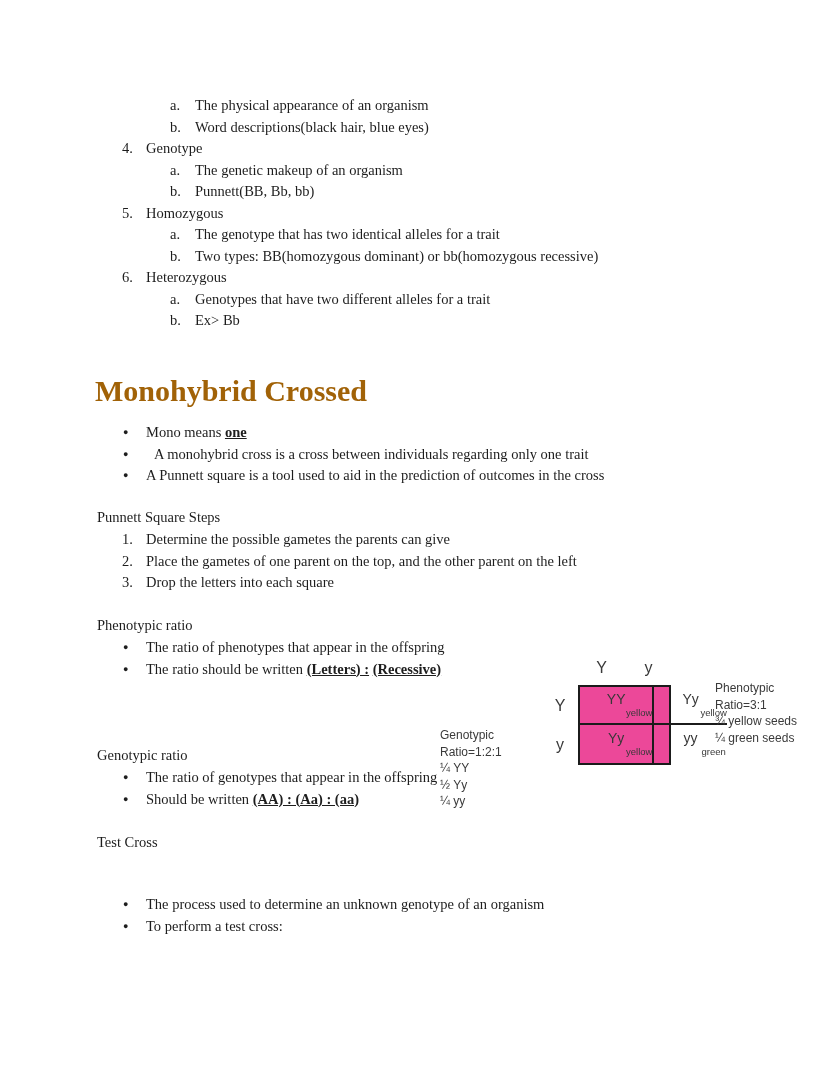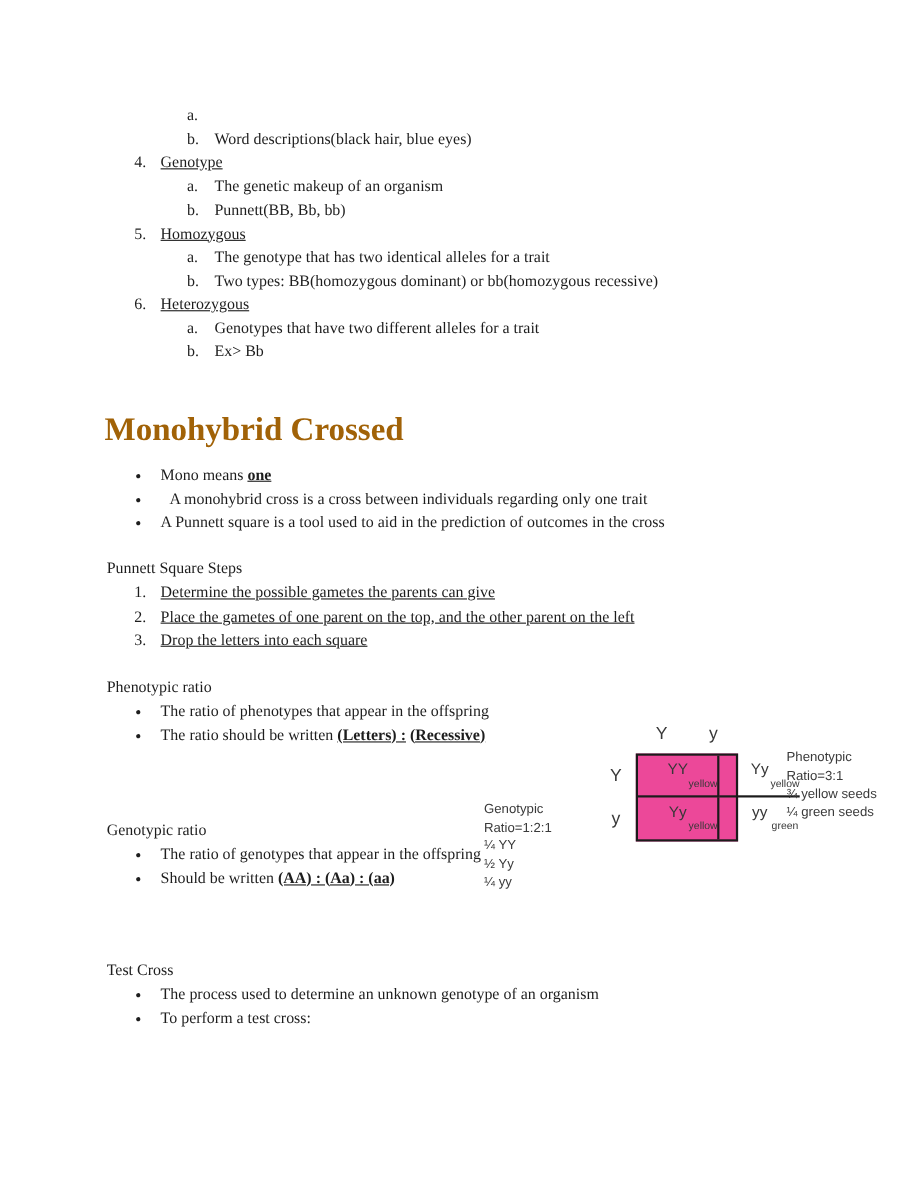--- a/index.html
+++ b/index.html
@@ -10,21 +10,21 @@
     font-family:"Liberation Serif", serif;
     color:#1d1d1d;
     overflow:hidden;
   }
   
   .block{position:absolute;left:0;width:828px;}
   .row{position:relative;height:21.5px;line-height:21.5px;font-size:14.5px;white-space:nowrap;}
   .row .marker{position:absolute;}
   .row .text{position:absolute;}
   .lvl1 .marker{left:122px;}
-  .lvl1 .text{left:146px;text-decoration:underline;}
+  .lvl1 .text{left:146px;}
   .lvl2 .marker{left:170px;}
   .lvl2 .text{left:195px;}
   .bullet{position:absolute;left:123px;font-size:9px;line-height:21.5px;}
   .section-title{position:absolute;left:97px;height:21.5px;line-height:21.5px;font-size:14.5px;white-space:nowrap;}
   .doc-heading{
     position:absolute;left:95px;top:374px;
     font-size:30px;font-weight:bold;line-height:34px;white-space:nowrap;
     color:#a16207;
   }
   .emph{font-weight:bold;text-decoration:underline;}
@@ -68,20 +68,21 @@
   .pcell .pheno{font-size:9.5px;line-height:11px;margin-left:46px;}
 </style>
 </head>
 <body>
 
 <div class="page">
 
   <div class="block" style="top:95px">
     <div class="row lvl2">
         <span class="marker">a.</span>
+        <span class="text">The physical appearance of an organism</span>
       </div>
     <div class="row lvl2">
         <span class="marker">b.</span>
         <span class="text">Word descriptions(black hair, blue eyes)</span>
       </div>
     <div class="row lvl1">
         <span class="marker">4.</span>
         <span class="text">Genotype</span>
       </div>
     <div class="row lvl2">
@@ -168,21 +169,21 @@
     <div class="para">
       <span class="bullet">●</span>
       <div class="ptext">The ratio of genotypes that appear in the offspring</div>
     </div>
     <div class="para">
       <span class="bullet">●</span>
       <div class="ptext"><span>Should be written </span><span class="emph">(AA) : (Aa) : (aa)</span></div>
     </div>
   </div>
 
-  <div class="section-title" style="top:872px">Test Cross</div>
+  <div class="section-title" style="top:832px">Test Cross</div>
   <div class="block" style="top:894px">
     <div class="row">
       <span class="bullet">●</span>
       <span class="text" style="left:146px">The process used to determine an unknown genotype of an organism</span>
     </div>
     <div class="row">
       <span class="bullet">●</span>
       <span class="text" style="left:146px">To perform a test cross:</span>
     </div>
   </div>

